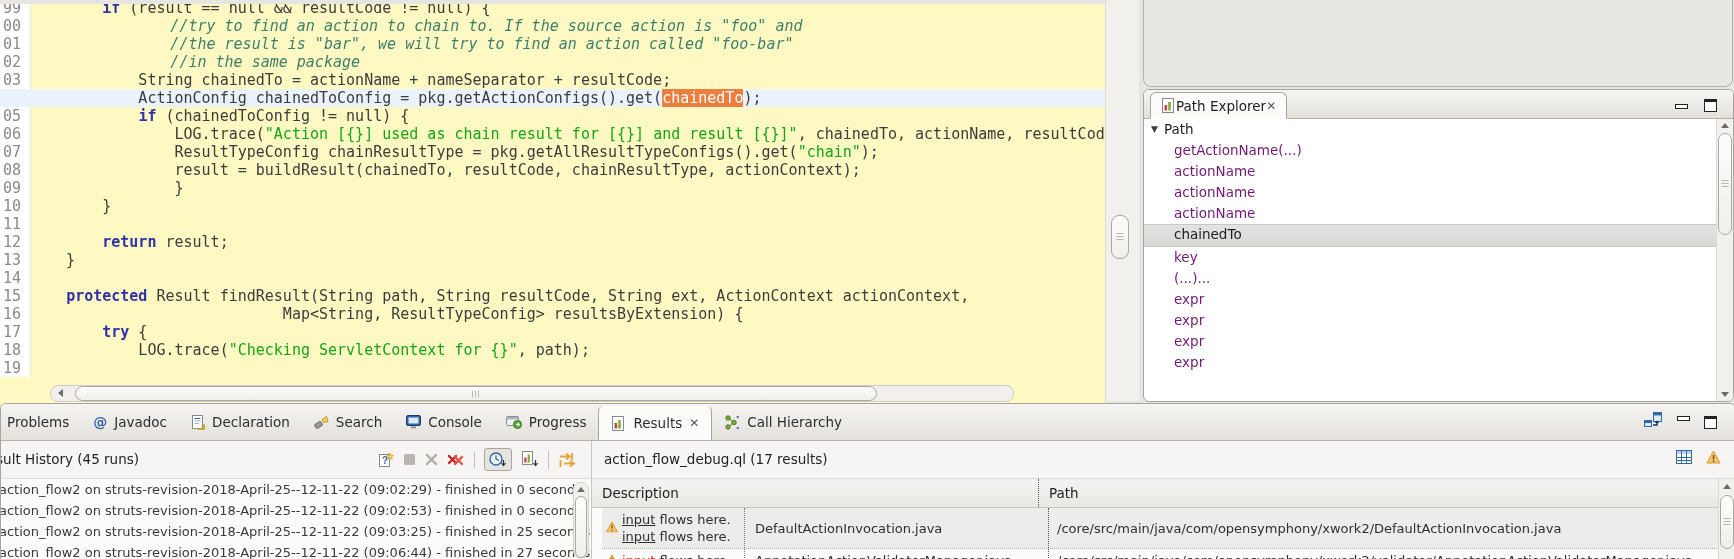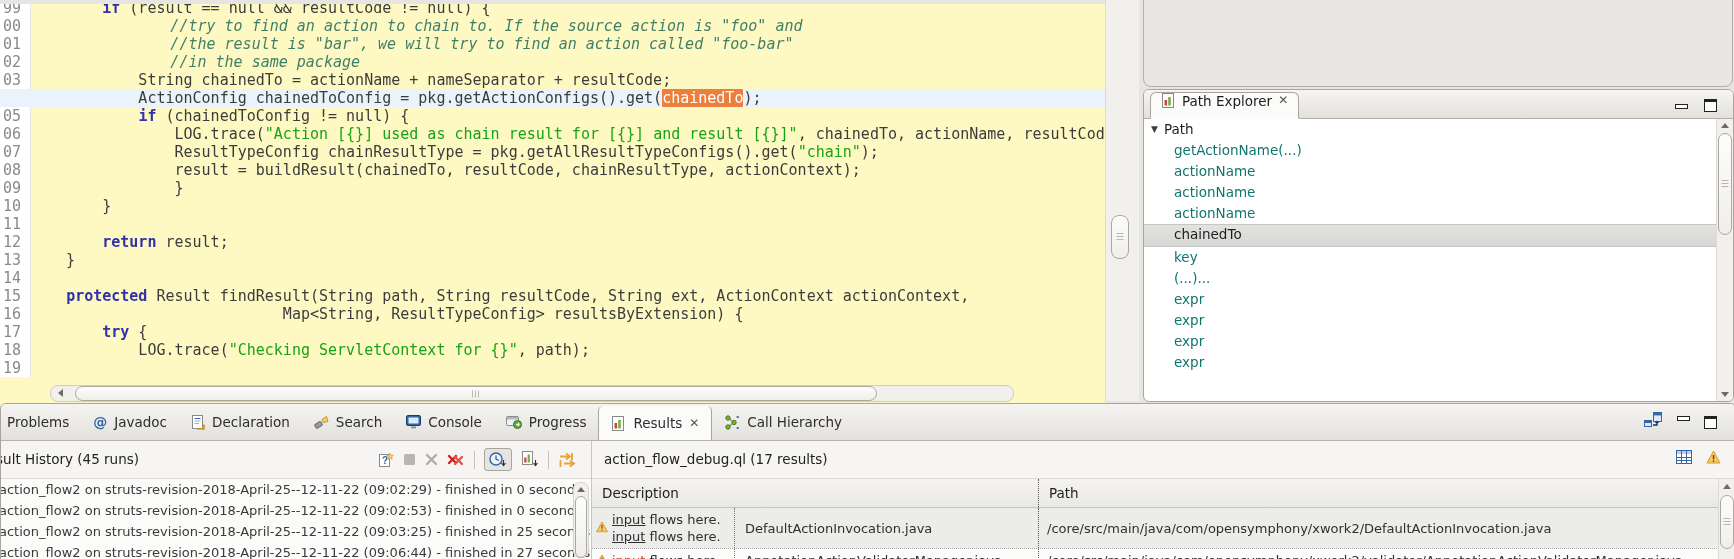--- a/index.html
+++ b/index.html
@@ -37,32 +37,32 @@
   .arr.up{border-left:4px solid transparent;border-right:4px solid transparent;border-bottom:5px solid #6f6b66;}
   .arr.down{border-left:4px solid transparent;border-right:4px solid transparent;border-top:5px solid #6f6b66;}
 
   
   #right-top{position:absolute;left:1143px;top:-10px;width:588px;height:95px;background:#e9e7e3;
              border:1px solid #b2aea8;border-radius:8px;}
   #pathx{position:absolute;left:1143px;top:89px;width:589px;height:311px;background:#fff;
          border:1px solid #a8a49e;border-radius:6px;overflow:hidden;}
   #pathx-hdr{position:relative;height:28px;background:linear-gradient(#f6f5f3,#e3e0db);
              border-bottom:1px solid #b2aea8;}
-  .vtab{position:absolute;left:6px;top:2px;bottom:-1px;display:flex;align-items:flex-start;gap:6px;
+  .vtab{position:absolute;left:6px;top:2px;bottom:-1px;display:flex;align-items:center;gap:0;
         padding:0 10px;background:#fbfbfa;border:1px solid #a8a49e;border-bottom:1px solid #fbfbfa;
         border-radius:6px 6px 0 0;font-size:13.5px;color:#1e1e1e;}
   .closex{color:#555;font-size:12px;font-weight:bold;cursor:default;}
   .minmax{position:absolute;top:9px;width:13px;height:10px;}
   .min-glyph{position:absolute;left:1px;top:5px;width:11px;height:3px;border:1px solid #222;background:#fff;}
   .max-glyph{position:absolute;left:0;top:0;width:11px;height:9px;border:1px solid #222;border-top:3px solid #222;background:#fff;}
   #pathx-tree{position:absolute;left:0;top:29px;right:16px;bottom:0;overflow:hidden;}
   .trow{position:relative;height:21px;line-height:21px;font-size:13.5px;color:#1e1e1e;white-space:nowrap;padding-left:30px;}
   .trow .twist{position:absolute;left:7px;top:0;color:#3c3c3c;font-size:9px;}
   .trow.root{padding-left:20px;color:#1e1e1e;}
-  .trow.orange{color:#0f766e;}
+  .trow.orange{color:#701a75;}
   .trow.sel{background:linear-gradient(#e2e2e0,#d8d8d6);border-top:1px solid #c6c6c4;
             border-bottom:1px solid #c6c6c4;line-height:19px;}
   #pathx-scroll{position:absolute;top:29px;right:0;bottom:0;width:16px;background:#f2f0ed;border-left:1px solid #ddd9d4;}
 
   
   #bottom{position:absolute;left:0;top:403px;width:1734px;height:156px;background:#fff;
           border:1px solid #a8a49e;border-radius:6px 6px 0 0;overflow:hidden;}
   #btabs{position:relative;height:36px;background:linear-gradient(#f5f4f2,#e4e1dc);
          border-bottom:1px solid #b5b1ab;display:flex;align-items:stretch;padding-left:0;}
   .btab{display:flex;align-items:center;gap:7px;padding:0 12px;font-size:13.5px;color:#2d2d2d;white-space:nowrap;}
@@ -88,21 +88,21 @@
   
   #results{position:relative;flex:1;background:#fbfbfa;overflow:hidden;}
   #res-hdr{position:relative;height:37px;border-bottom:1px solid #dedad4;background:#f6f5f3;}
   #res-title{position:absolute;left:12px;top:10px;font-size:13.5px;color:#222;}
   #res-icons{position:absolute;right:14px;top:9px;display:flex;gap:14px;align-items:center;}
   #res-thead{position:absolute;left:0;top:38px;right:16px;height:28px;background:linear-gradient(#f4f3f1,#eae8e4);
              border-bottom:1px solid #c6c2bc;display:flex;}
   .th{font-size:13.5px;color:#222;line-height:28px;padding-left:10px;box-sizing:border-box;}
   .th.c1{width:142px;} .th.c2{width:304px;border-left:1px dotted #777;margin-top:32px;} .th.c3{flex:1;border-left:1px dotted #555;}
   #res-rows{position:absolute;left:0;top:67px;right:16px;bottom:0;overflow:hidden;}
-  .rrow{position:relative;display:flex;}
+  .rrow{position:relative;display:flex;margin-left:10px;}
   .rrow .cell{box-sizing:border-box;font-size:13px;color:#2f2f2f;}
   .rrow .d{width:142px;padding:3px 0 3px 20px;position:relative;}
   .rrow .r{width:304px;border-left:1px dotted #777;display:flex;align-items:center;padding-left:10px;}
   .rrow .p{flex:1;border-left:1px dotted #555;display:flex;align-items:center;padding-left:8px;white-space:nowrap;overflow:hidden;}
   .rrow.odd{background:#ececea;}
   .rrow + .rrow{border-top:1px dotted #aaa;}
   .dline{line-height:17px;white-space:nowrap;}
   .dline .u{text-decoration:underline;}
   .rrow.em .dline .u{color:#cc3a1b;}
   .warn-abs{position:absolute;left:4px;top:50%;transform:translateY(-50%);}

